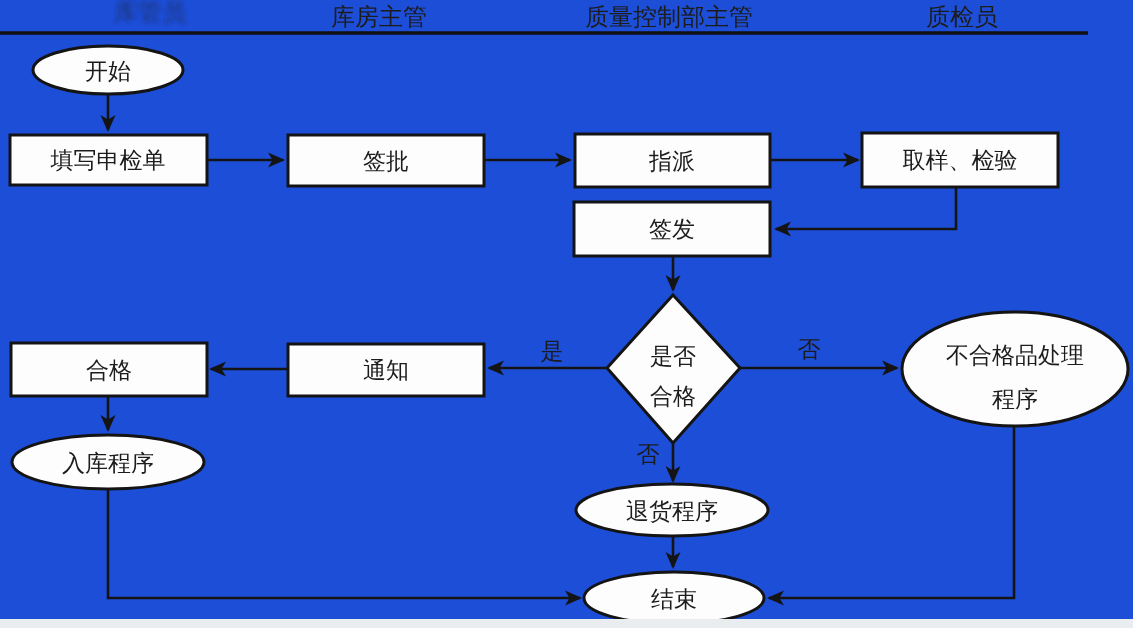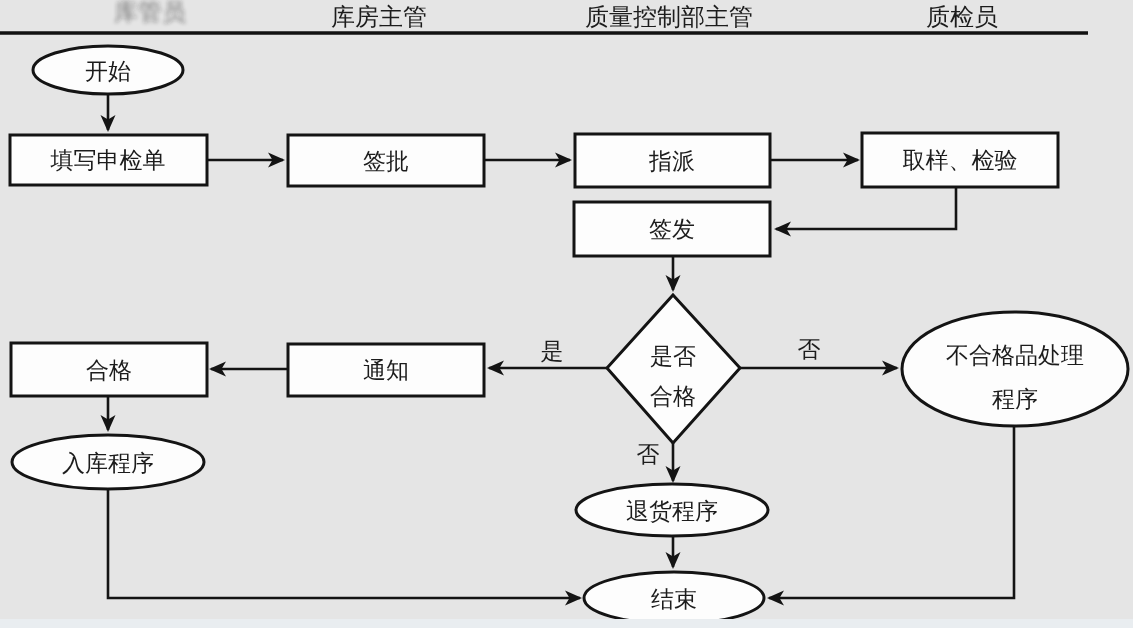--- a/index.html
+++ b/index.html
@@ -8,21 +8,21 @@
     width: 1133px;
     height: 628px;
     overflow: hidden;
     background: #fbfbfb;
     font-family: "Liberation Serif", "DejaVu Serif", serif;
   }
   .page {
     position: relative;
     width: 1133px;
     height: 628px;
-    background: #e5e5e5;
+    background: #1d4ed8;
     text-decoration: underline;
   }
   svg { display: block; }
   .node-shape {
     fill: #fdfdfd;
     stroke: #141414;
     stroke-width: 3;
   }
   .edge {
     fill: none;

